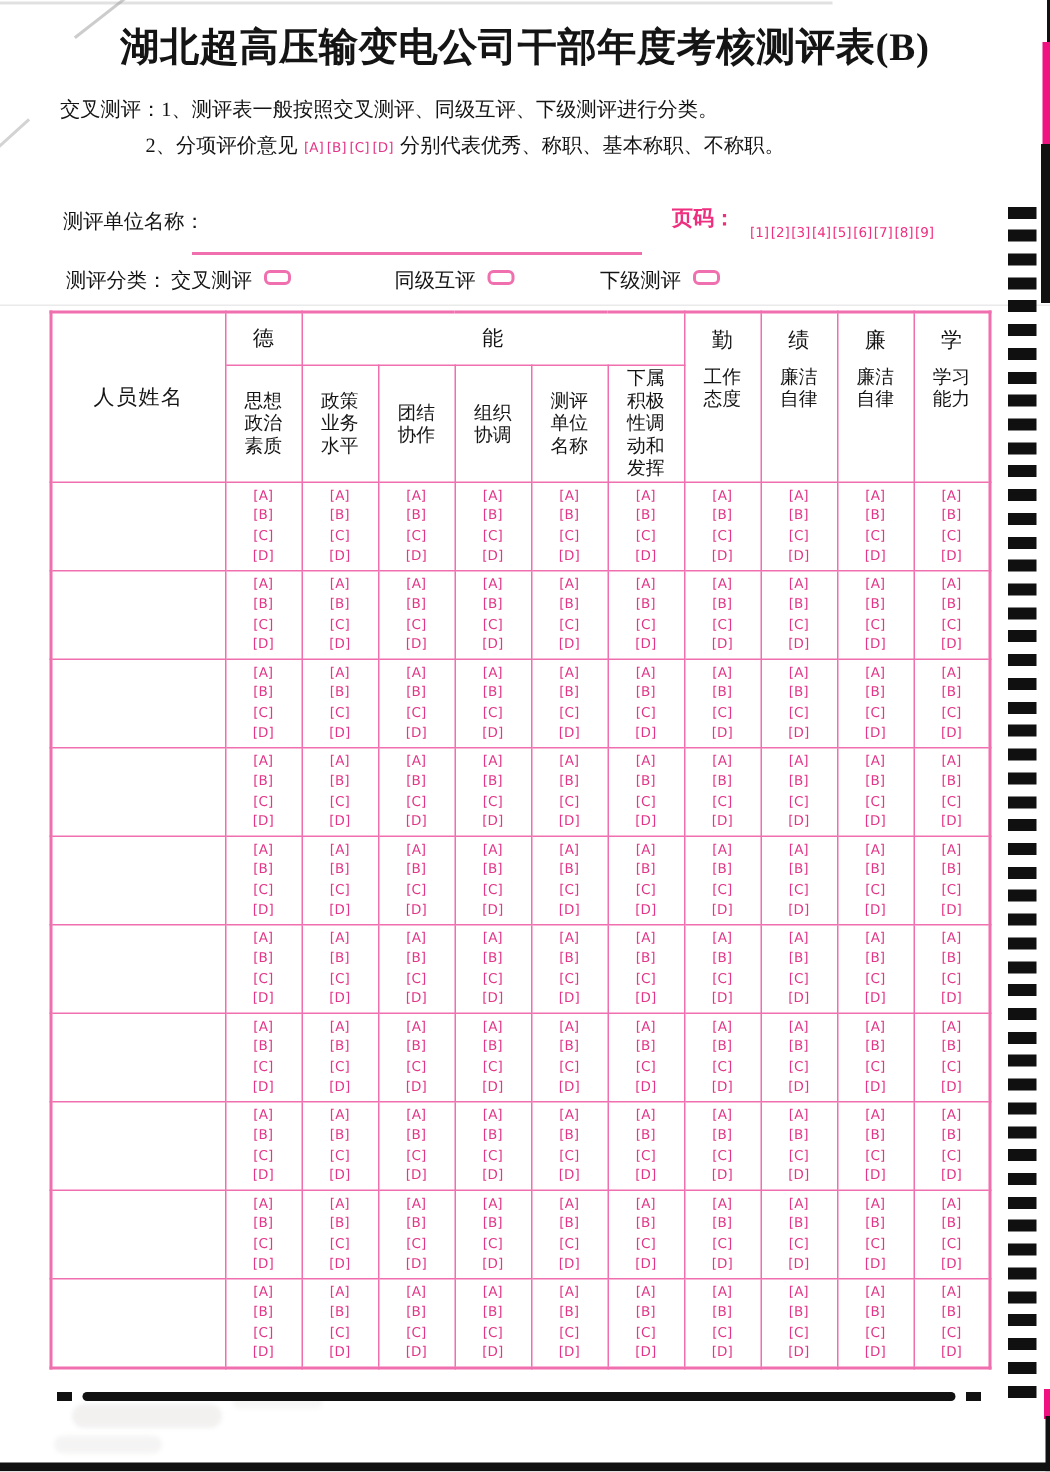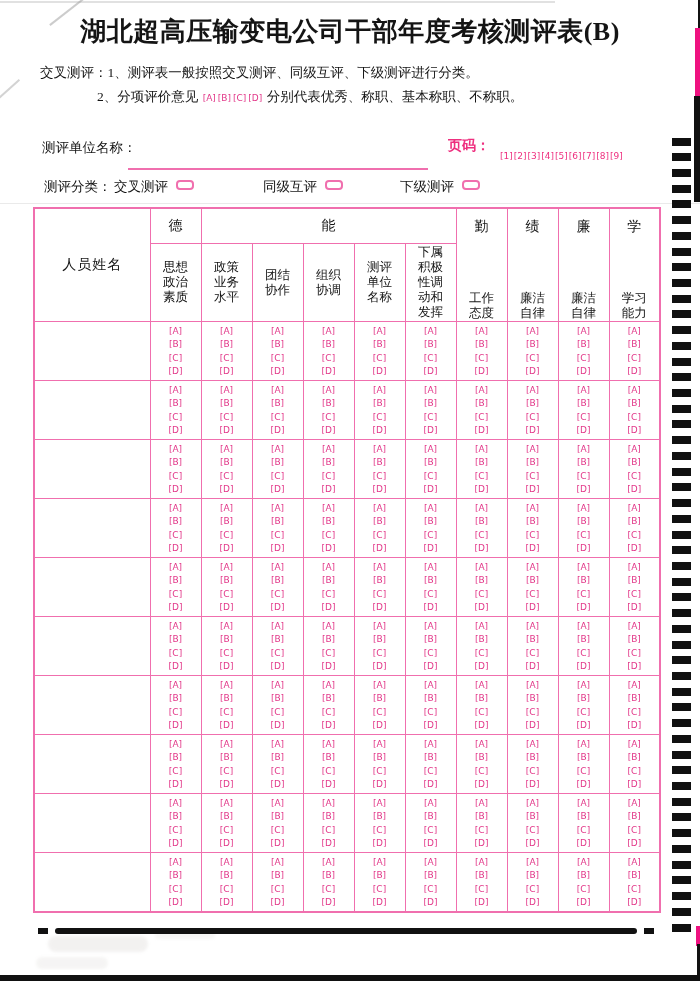--- a/index.html
+++ b/index.html
@@ -50,21 +50,21 @@
     position:absolute;left:33px;top:207px;width:627px;border-collapse:collapse;table-layout:fixed;
     border:2px solid var(--pink);
   }
   table.eval td{border:1px solid var(--pink);text-align:center;vertical-align:middle;padding:0;}
   .h1 td{height:34px;font-size:14px;}
   .h2 td{height:77px;font-size:12.5px;line-height:15px;}
   .namehead{font-size:13.5px;letter-spacing:1px;}
   .sub2{display:inline-block;width:2em;word-break:break-all;line-height:15px;font-size:12.5px;}
   td.merged{vertical-align:top;}
   .m-top{height:34px;display:flex;align-items:center;justify-content:center;font-size:14px;}
-  .m-sub{height:77px;display:flex;align-items:flex-end;justify-content:center;}
+  .m-sub{height:77px;display:flex;align-items:flex-start;justify-content:center;}
   tbody td{height:58px;}
   .opts{height:58px;display:flex;flex-direction:column;justify-content:space-evenly;align-items:center;
         font-family:"DejaVu Sans",sans-serif;font-size:9px;color:var(--magenta);}
   .opts span{line-height:10px;}
 
   .rmark{position:absolute;left:672px;width:19px;height:8px;background:#101010;}
   .edge-line-top{position:absolute;left:698px;top:0;width:2px;height:32px;background:#111;}
   .edge-magenta{position:absolute;left:695px;top:28px;width:5px;height:70px;background:#ef1280;}
   .edge-black{position:absolute;left:694px;top:96px;width:6px;height:106px;background:#111;}
   .edge-magenta2{position:absolute;left:696px;top:926px;width:4px;height:20px;background:#ef1280;}

